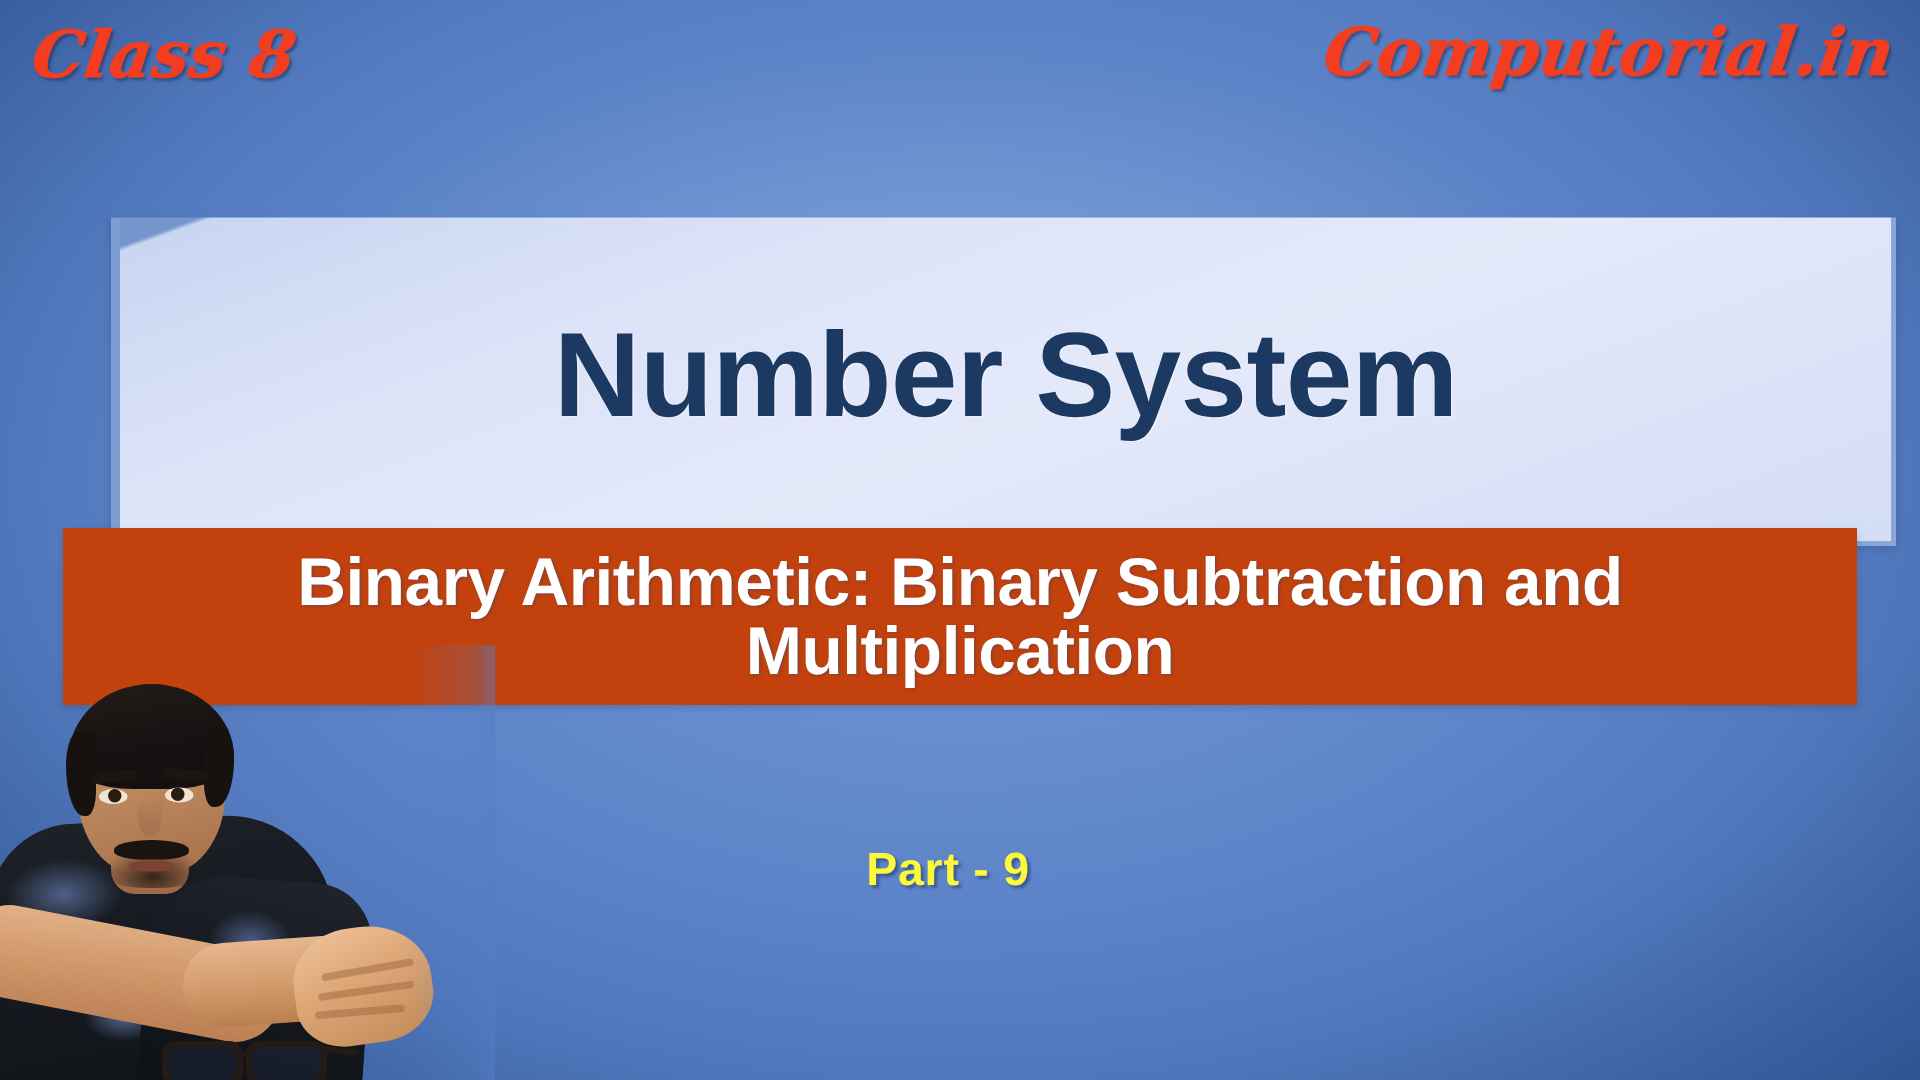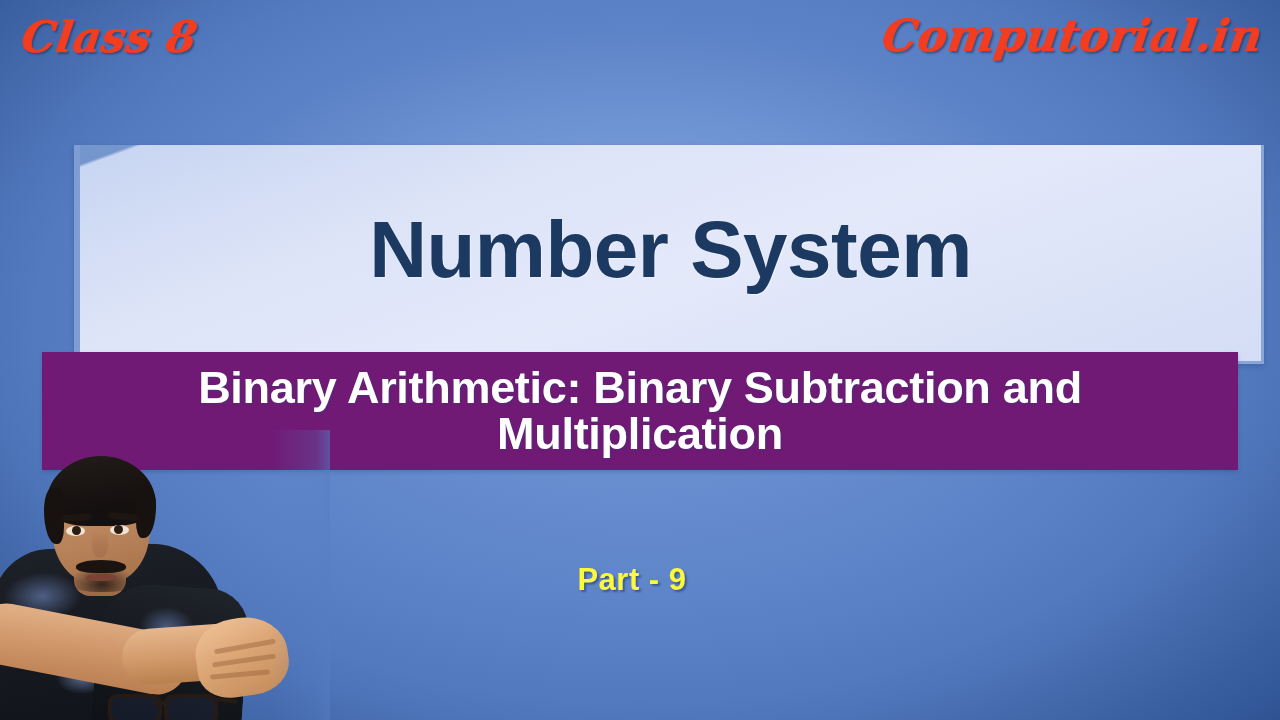--- a/index.html
+++ b/index.html
@@ -103,21 +103,21 @@
     padding-bottom: 6px;
   }
 
   
   .subtitle-band {
     position: absolute;
     left: 42px;
     top: 352px;
     width: 1196px;
     height: 118px;
-    background: #701a75;
+    background: #c2410c;
     box-shadow: 0 2px 4px rgba(25,50,100,0.22);
     display: flex;
     align-items: center;
     justify-content: center;
     padding: 0 8px;
     box-sizing: border-box;
   }
   .subtitle-text {
     color: #ffffff;
     font-size: 45px;

